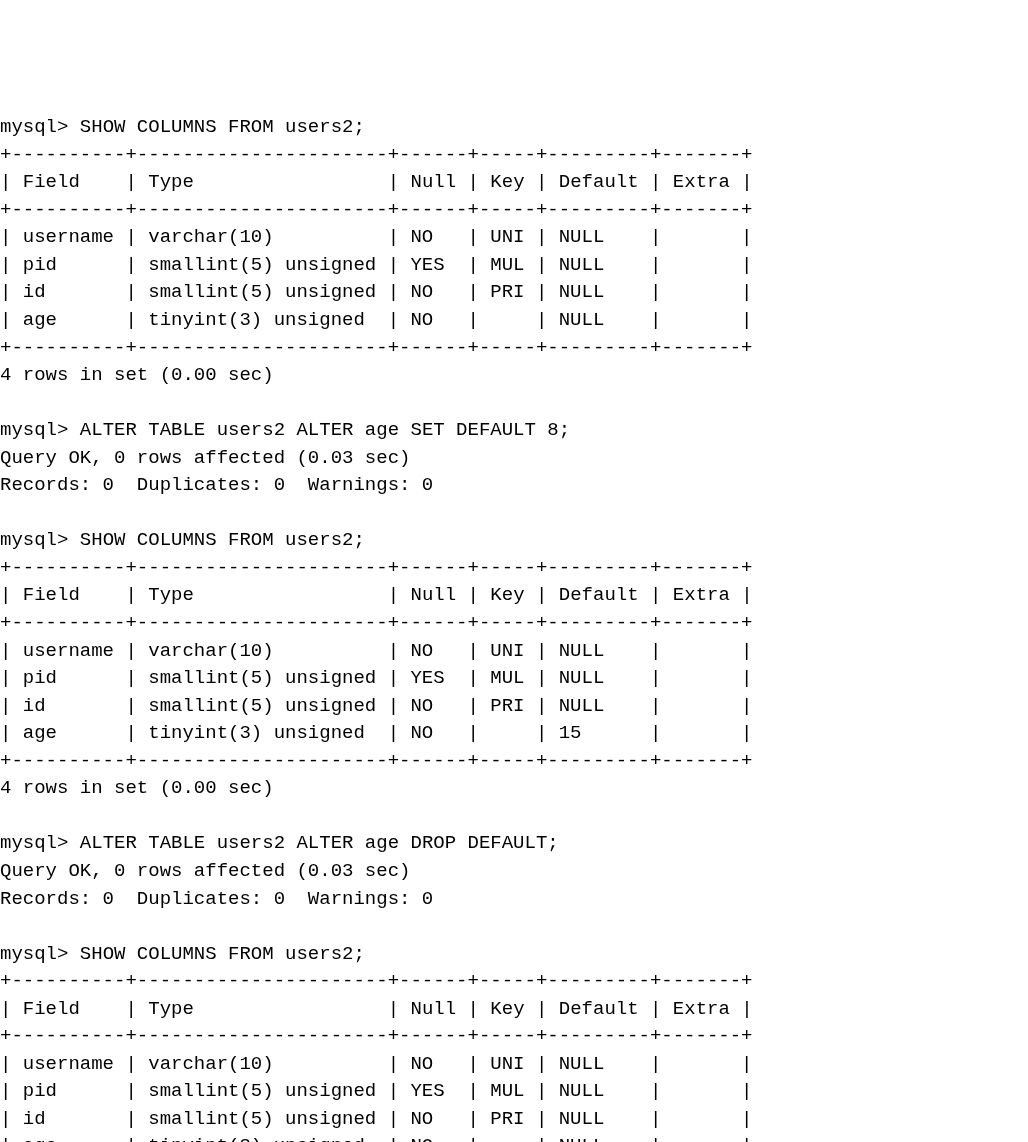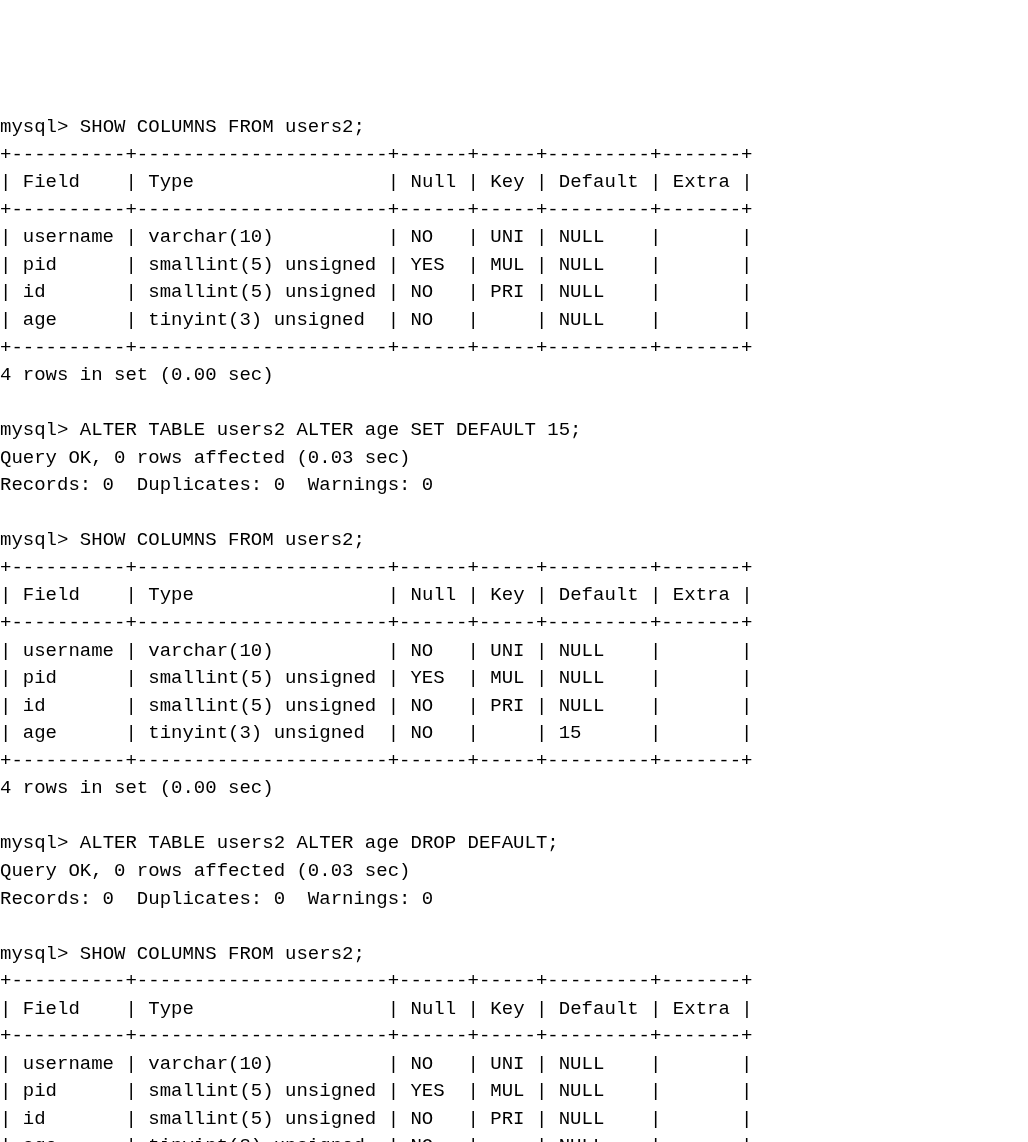--- a/index.html
+++ b/index.html
@@ -25,21 +25,21 @@
 <span>+----------+----------------------+------+-----+---------+-------+</span>
 | <span>Field   </span> | <span>Type                </span> | <span>Null</span> | <span>Key</span> | <span>Default</span> | <span>Extra</span> |
 <span>+----------+----------------------+------+-----+---------+-------+</span>
 <span>| username | varchar(10)          | NO   | UNI | NULL    |       |
 | pid      | smallint(5) unsigned | YES  | MUL | NULL    |       |
 | id       | smallint(5) unsigned | NO   | PRI | NULL    |       |
 | age      | tinyint(3) unsigned  | NO   |     | NULL    |       |</span>
 <span>+----------+----------------------+------+-----+---------+-------+</span>
 <span>4 rows in set (0.00 sec)</span>
 
-<span>mysql&gt;</span> <span>ALTER TABLE users2 ALTER age SET DEFAULT 15;</span>
+<span>mysql&gt;</span> <span>ALTER TABLE users2 ALTER age SET DEFAULT 8;</span>
 <span>Query OK, 0 rows affected (0.03 sec)</span>
 <span>Records: 0  Duplicates: 0  Warnings: 0</span>
 
 <span>mysql&gt;</span> <span>SHOW COLUMNS FROM users2;</span>
 <span>+----------+----------------------+------+-----+---------+-------+</span>
 | <span>Field   </span> | <span>Type                </span> | <span>Null</span> | <span>Key</span> | <span>Default</span> | <span>Extra</span> |
 <span>+----------+----------------------+------+-----+---------+-------+</span>
 <span>| username | varchar(10)          | NO   | UNI | NULL    |       |
 | pid      | smallint(5) unsigned | YES  | MUL | NULL    |       |
 | id       | smallint(5) unsigned | NO   | PRI | NULL    |       |

